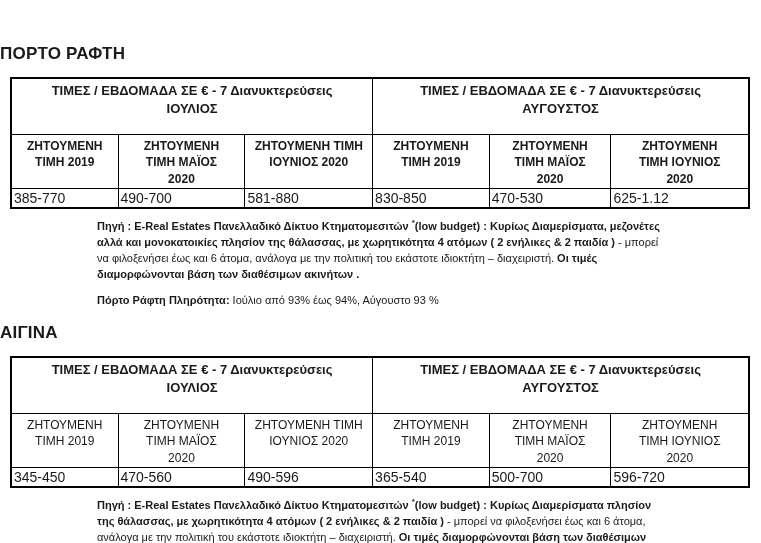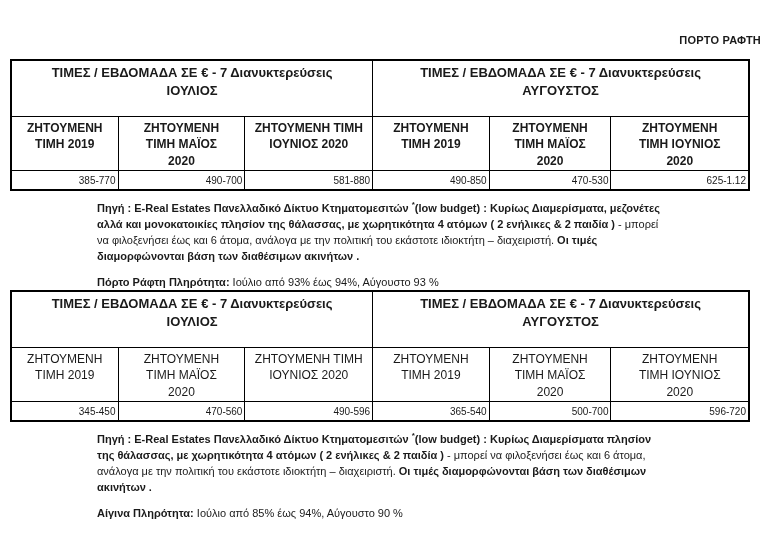--- a/index.html
+++ b/index.html
@@ -7,24 +7,24 @@
   body {
     width: 761px; height: 543px;
     background: #ffffff;
     font-family: "Liberation Sans", sans-serif;
     color: #1a1a1a;
     overflow: hidden;
   }
   .page { width: 761px; height: 543px; padding-top: 26px; }
 
   .sec-title {
-    text-align: right;
-    font-size: 11px;
+    text-align: left;
+    font-size: 17px;
     font-weight: bold;
-    margin: 8px 0 0 0;
+    margin: 18px 0 0 0;
     letter-spacing: .2px;
   }
   .title-gap-1 { margin-bottom: 13px; }
   .title-2 { margin-top: 15px; margin-bottom: 13px; }
 
   table.tbl {
     width: 740px;
     margin-left: 10px;
     border-collapse: collapse;
     table-layout: fixed;
@@ -48,22 +48,22 @@
     padding: 3px 1px 0 1px;
     font-size: 12px;
     white-space: pre-line;
     line-height: 1.4;
     font-weight: normal;
   }
   table.bold-heads th.colhead { font-weight: bold; }
   td.val {
     height: 20px;
     padding: 0 2px;
-    font-size: 10px;
-    text-align: right;
+    font-size: 14px;
+    text-align: left;
     vertical-align: middle;
   }
 
   p.source {
     margin: 6px 97px 0 97px;
     font-size: 11px;
     line-height: 16px;
     text-align: left;
   }
   p.source b, p.occupancy b { font-weight: bold; }
@@ -115,31 +115,32 @@
         <th class="colhead">ΖΗΤΟΥΜΕΝΗ
 ΤΙΜΗ ΙΟΥΝΙΟΣ
 2020</th>
       </tr>
     </thead>
     <tbody>
       <tr>
         <td class="val">385-770</td>
         <td class="val">490-700</td>
         <td class="val">581-880</td>
-        <td class="val">490-850</td>
+        <td class="val">830-850</td>
         <td class="val">470-530</td>
         <td class="val">625-1.12</td>
       </tr>
     </tbody>
   </table>
 
   <p class="source"><b>Πηγή : E-Real Estates Πανελλαδικό Δίκτυο Κτηματομεσιτών </b><sup>*</sup><b>(low budget) : Κυρίως Διαμερίσματα, μεζονέτες αλλά και μονοκατοικίες πλησίον της θάλασσας, με χωρητικότητα 4 ατόμων ( 2 ενήλικες &amp; 2 παιδία ) </b><span>- μπορεί να φιλοξενήσει έως και 6 άτομα, ανάλογα με την πολιτική του εκάστοτε ιδιοκτήτη – διαχειριστή.  </span><b>Οι τιμές διαμορφώνονται βάση των διαθέσιμων ακινήτων .</b></p>
 
   <p class="occupancy"><b>Πόρτο Ράφτη Πληρότητα:</b><span> Ιούλιο από 93% έως 94%, Αύγουστο 93 %</span></p>
 
+  <h1 class="sec-title title-2">ΑΙΓΙΝΑ</h1>
 
   <table class="tbl">
     <colgroup>
       <col style="width:14.5%">
         <col style="width:17.2%">
         <col style="width:17.3%">
       <col style="width:15.8%">
         <col style="width:16.5%">
         <col style="width:18.7%">
     </colgroup>

